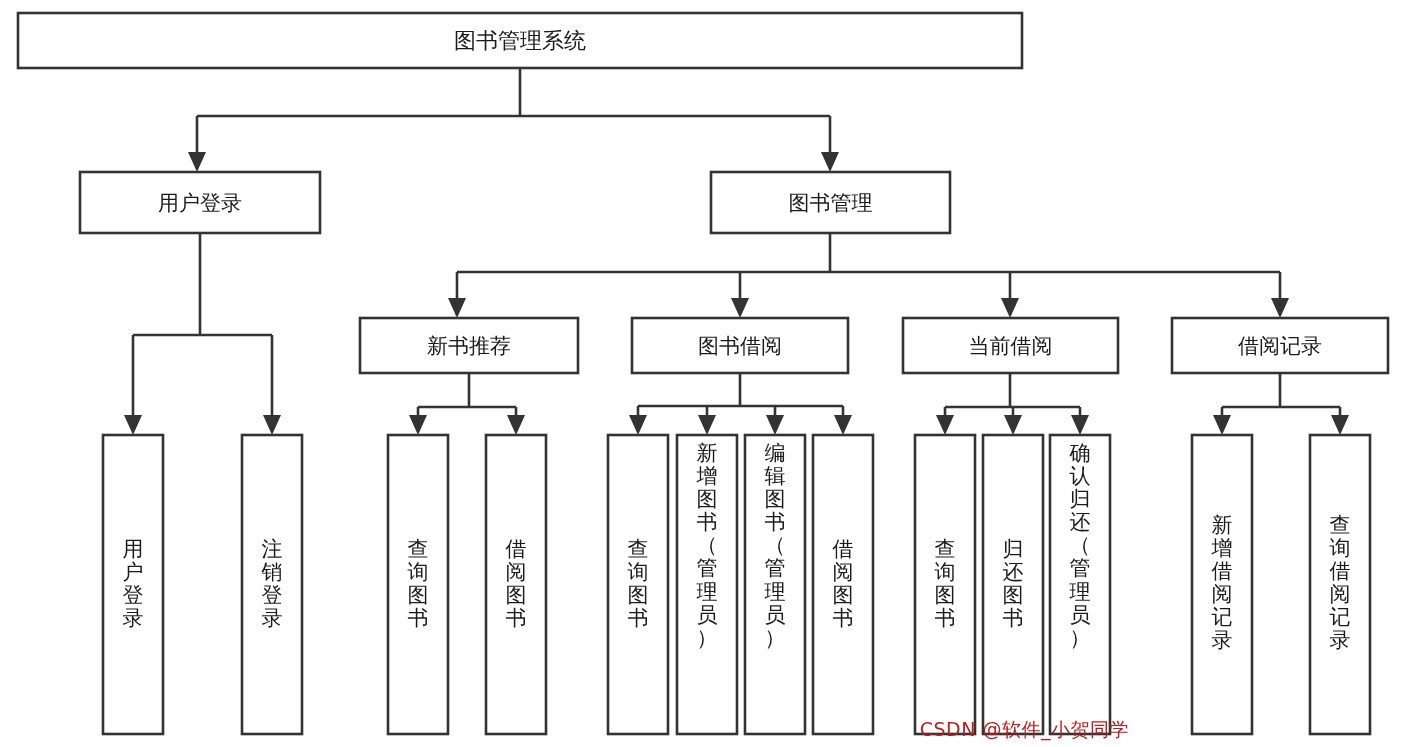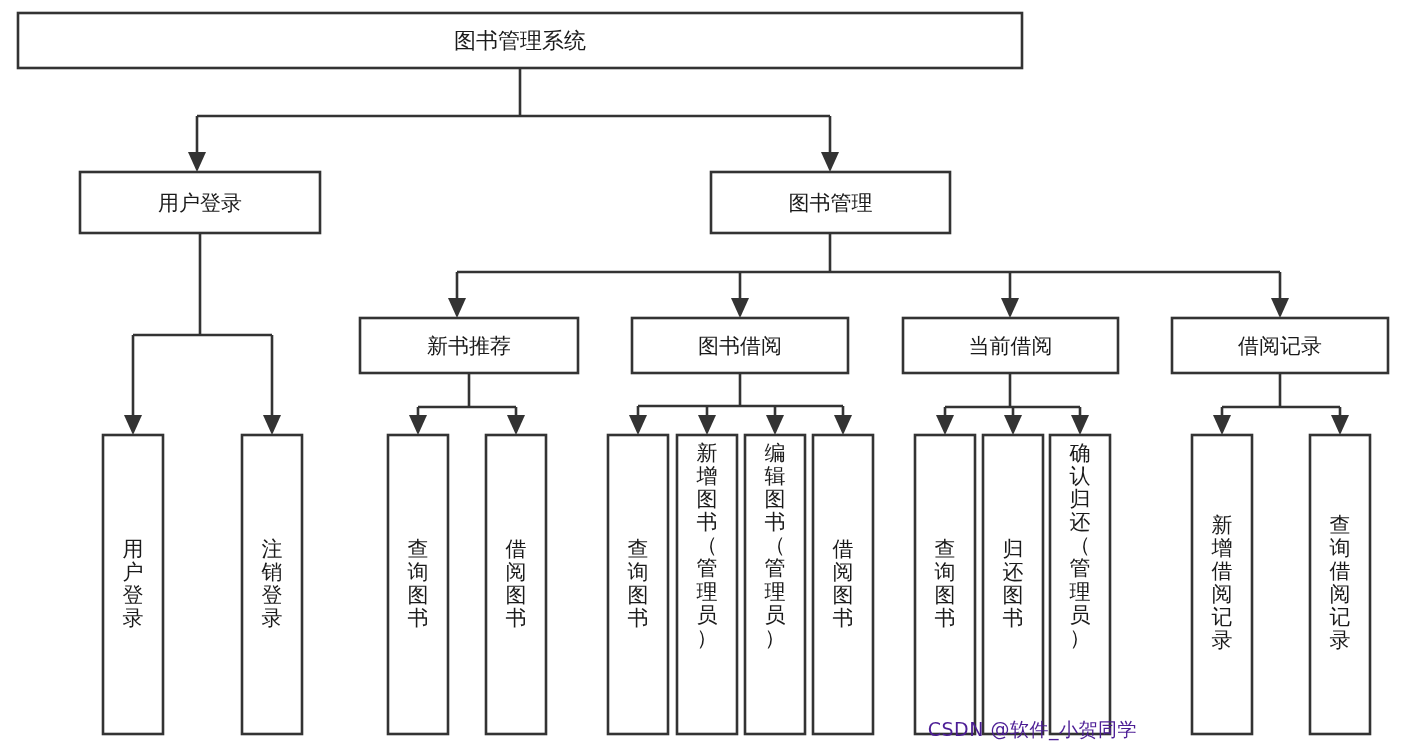--- a/index.html
+++ b/index.html
@@ -60,25 +60,25 @@
     font-size: 21px;
     line-height: 1.10;
     color: #1a1a1a;
     text-align: center;
     letter-spacing: 0px;
     white-space: pre-line;
     pointer-events: none;
   }
   .watermark {
     position: absolute;
-    right: 0;
+    right: 8px;
     bottom: 4px;
     font-family: "DejaVu Sans", "Liberation Sans", sans-serif;
     font-size: 19px;
-    color: #4c1d95;
+    color: #b91c1c;
     letter-spacing: 0.5px;
     user-select: none;
   }
 </style>
 </head>
 <body>
 
 <div id="diagram-root">
 
   <svg class="diagram-canvas" viewBox="0 0 1405 747">

